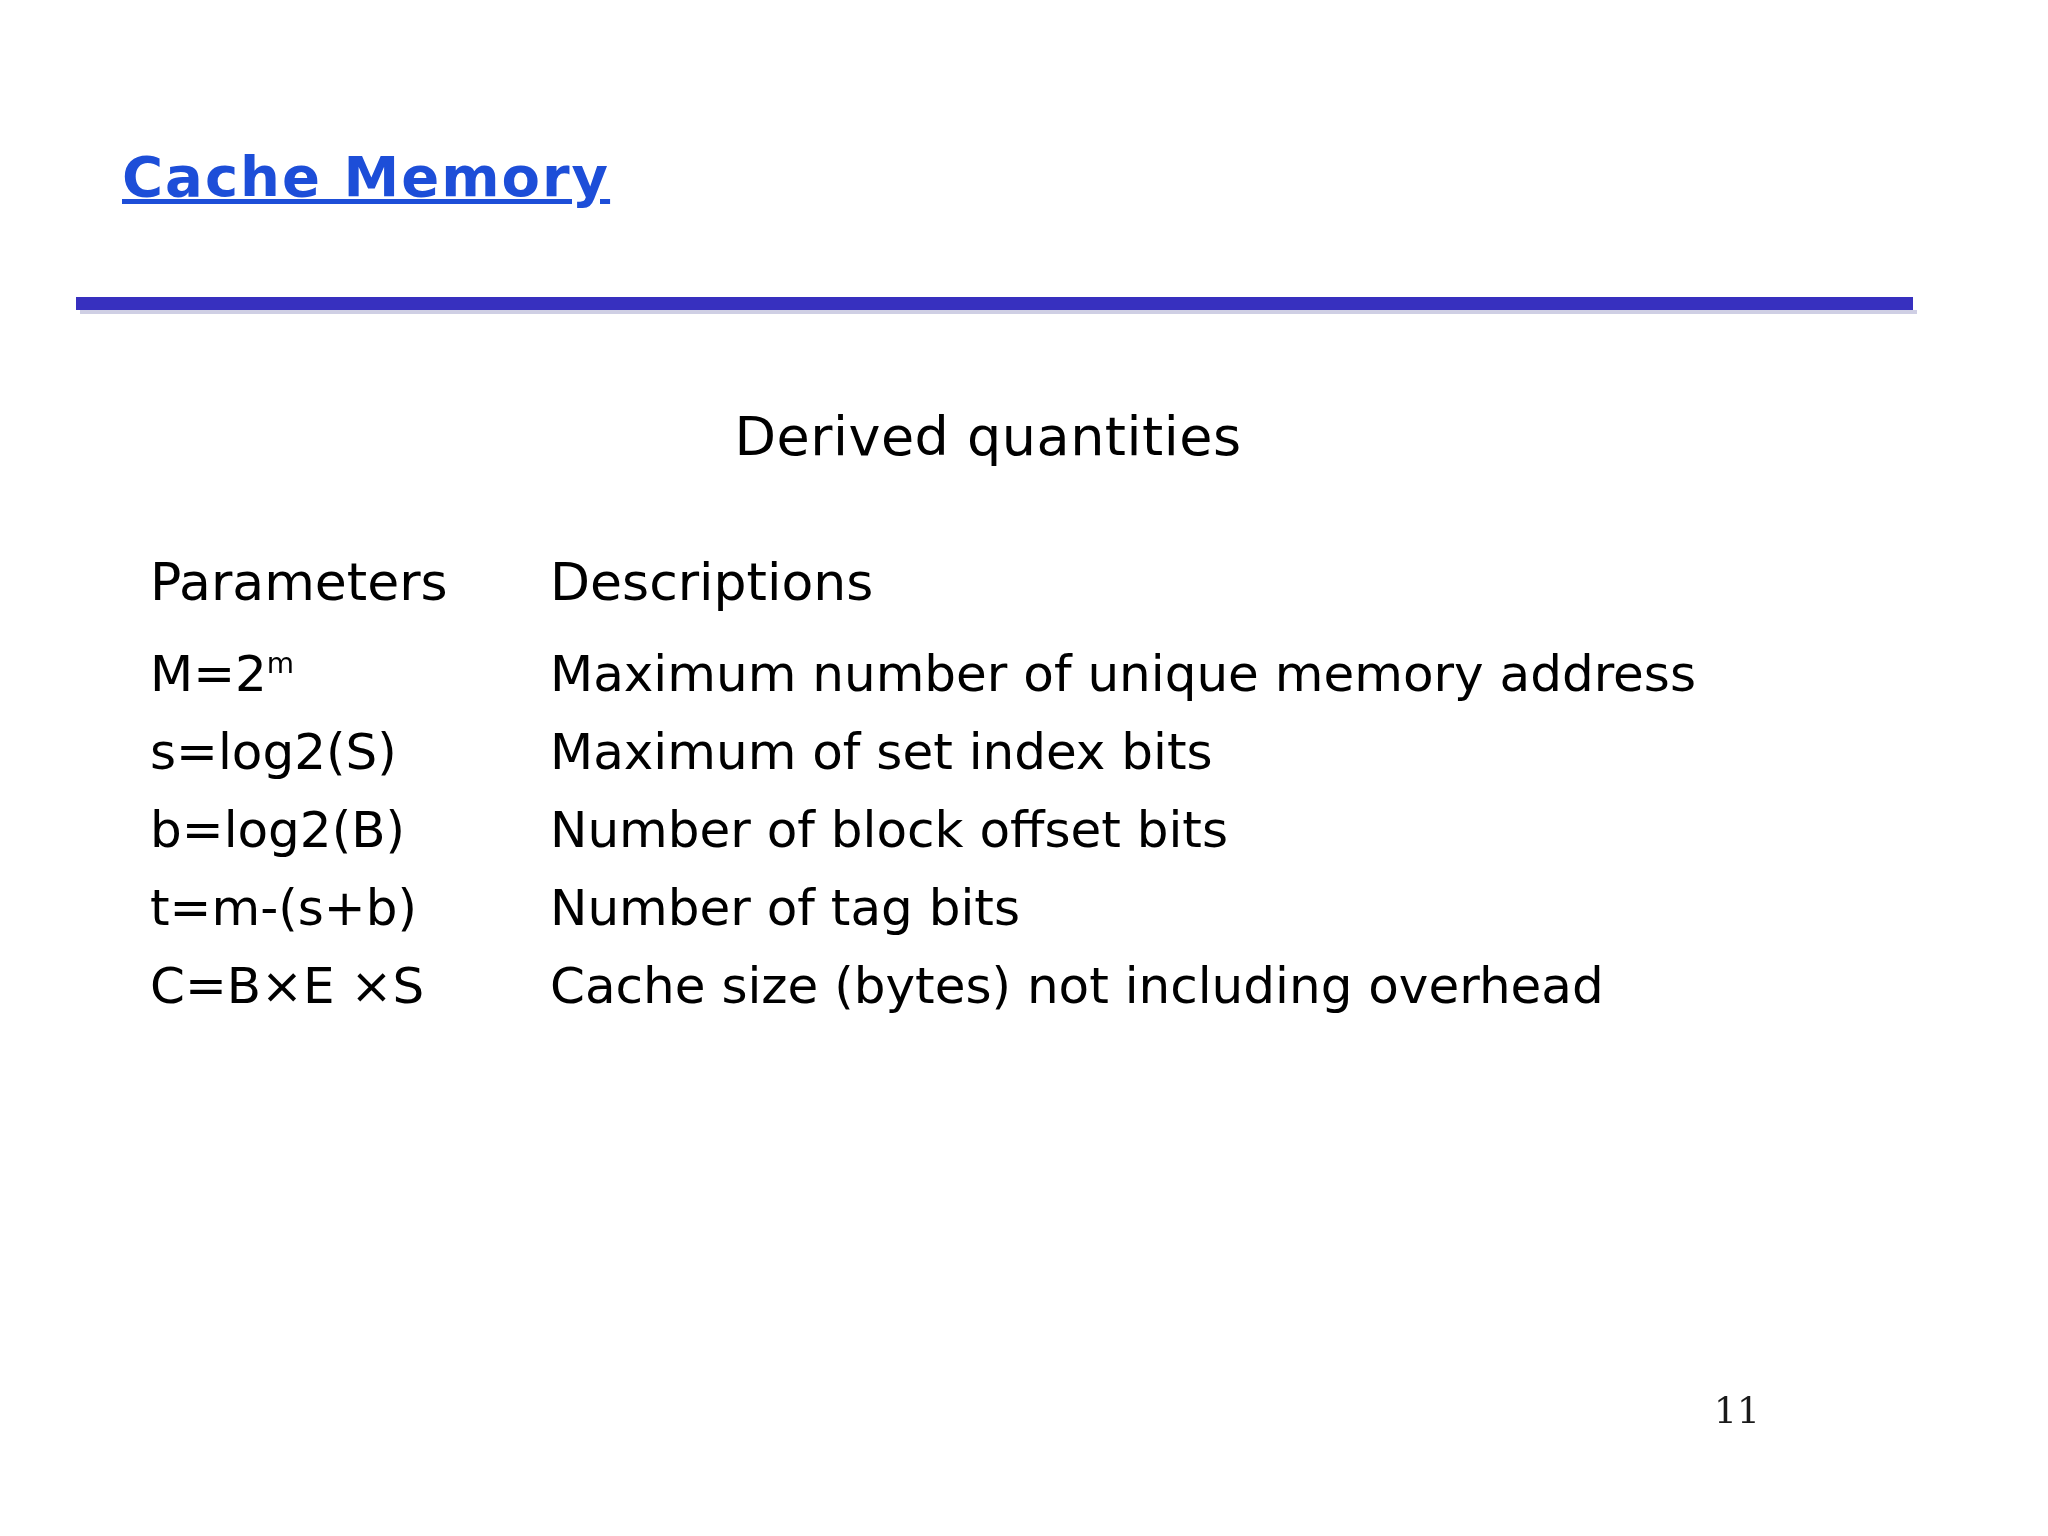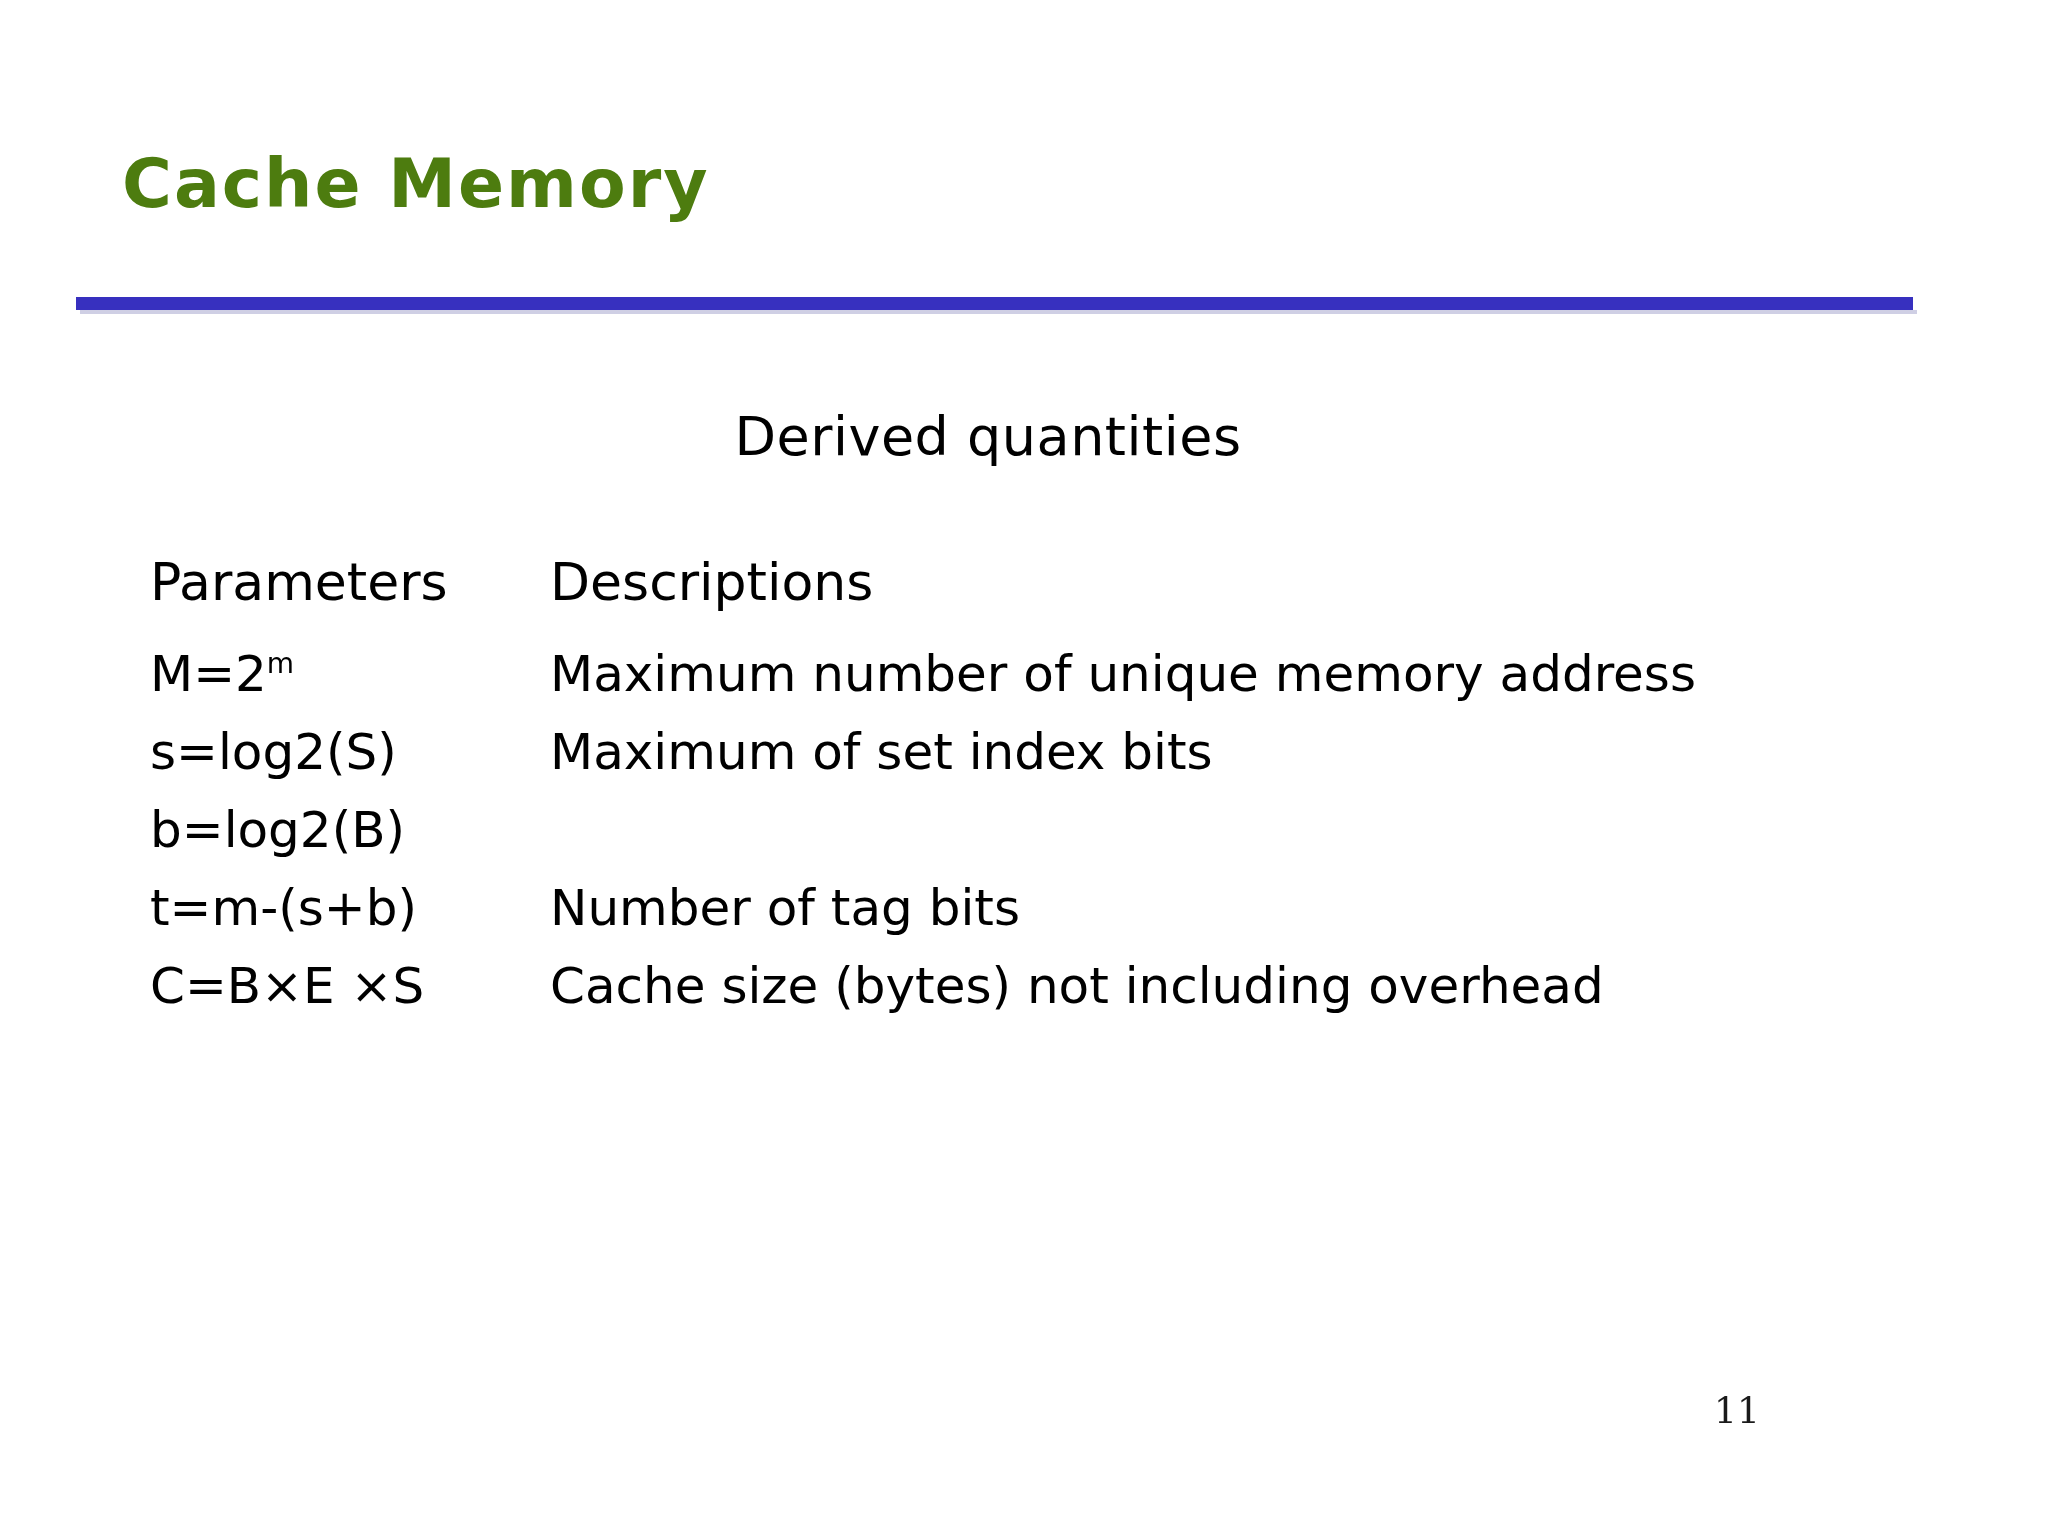--- a/index.html
+++ b/index.html
@@ -17,25 +17,26 @@
     font-family: "DejaVu Sans", sans-serif;
   }
 
   
   #slide-title {
     position: absolute;
     left: 122px;
     top: 148px;
     font-family: "DejaVu Sans", sans-serif;
     font-weight: bold;
-    font-size: 68px;
+    font-size: 56px;
     letter-spacing: 2px;
-    color: #4d7c0f;
+    color: #1d4ed8;
     white-space: nowrap;
     line-height: 1.05;
+    text-decoration: underline;
   }
 
   
   #title-rule {
     position: absolute;
     left: 76px;
     top: 297px;
     width: 1837px;
     height: 13px;
     background: #3730bf;
@@ -164,20 +165,21 @@
         <div class="tcol-desc">Maximum number of unique memory address</div>
       </div>
 
       <div class="trow data-row">
         <div class="tcol-param">s=log2(S)</div>
         <div class="tcol-desc"><span>Maximum of </span><span class="ital">set index bits</span></div>
       </div>
 
       <div class="trow data-row">
         <div class="tcol-param">b=log2(B)</div>
+        <div class="tcol-desc">Number of block offset bits</div>
       </div>
 
       <div class="trow data-row">
         <div class="tcol-param">t=m-(s+b)</div>
         <div class="tcol-desc">Number of tag bits</div>
       </div>
 
       <div class="trow data-row">
         <div class="tcol-param">C=B×E ×S</div>
         <div class="tcol-desc">

